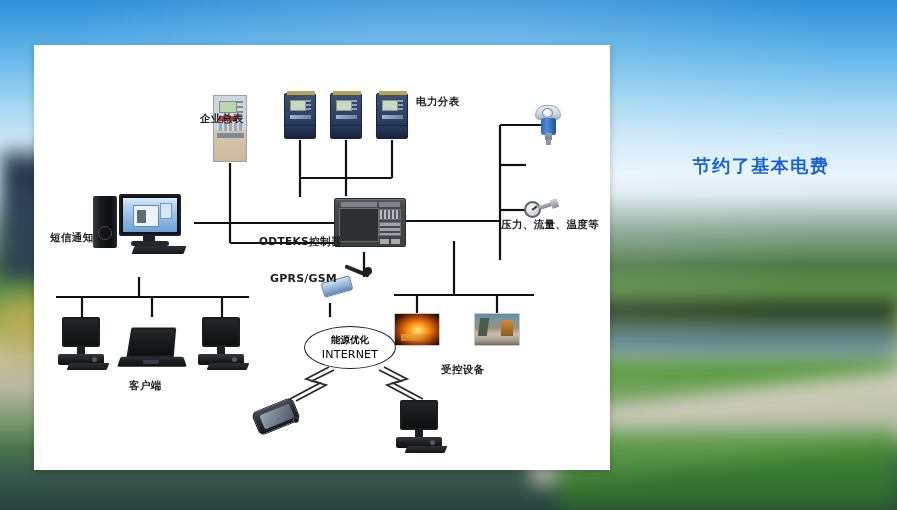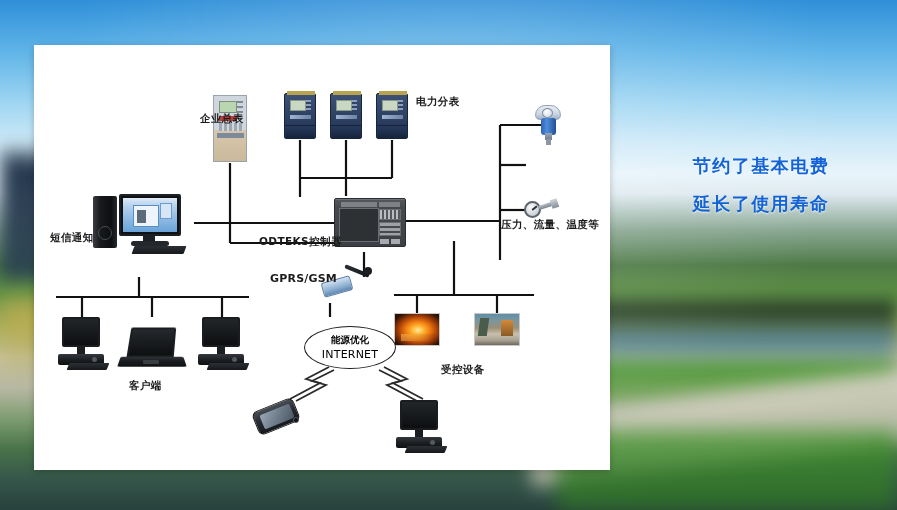--- a/index.html
+++ b/index.html
@@ -643,16 +643,15 @@
 
       <div class="lbl lbl-cn" style="left:95px; top:334px;">客户端</div>
 
       <div class="lbl lbl-cn" style="left:407px; top:318px;">受控设备</div>
 
     </div>
   </div>
 
   <div class="right-text">
     <div class="subline">节约了基本电费</div>
-    <div class="subline">延长了使用寿命</div>
   </div>
 
 </div>
 
 </body></html>

